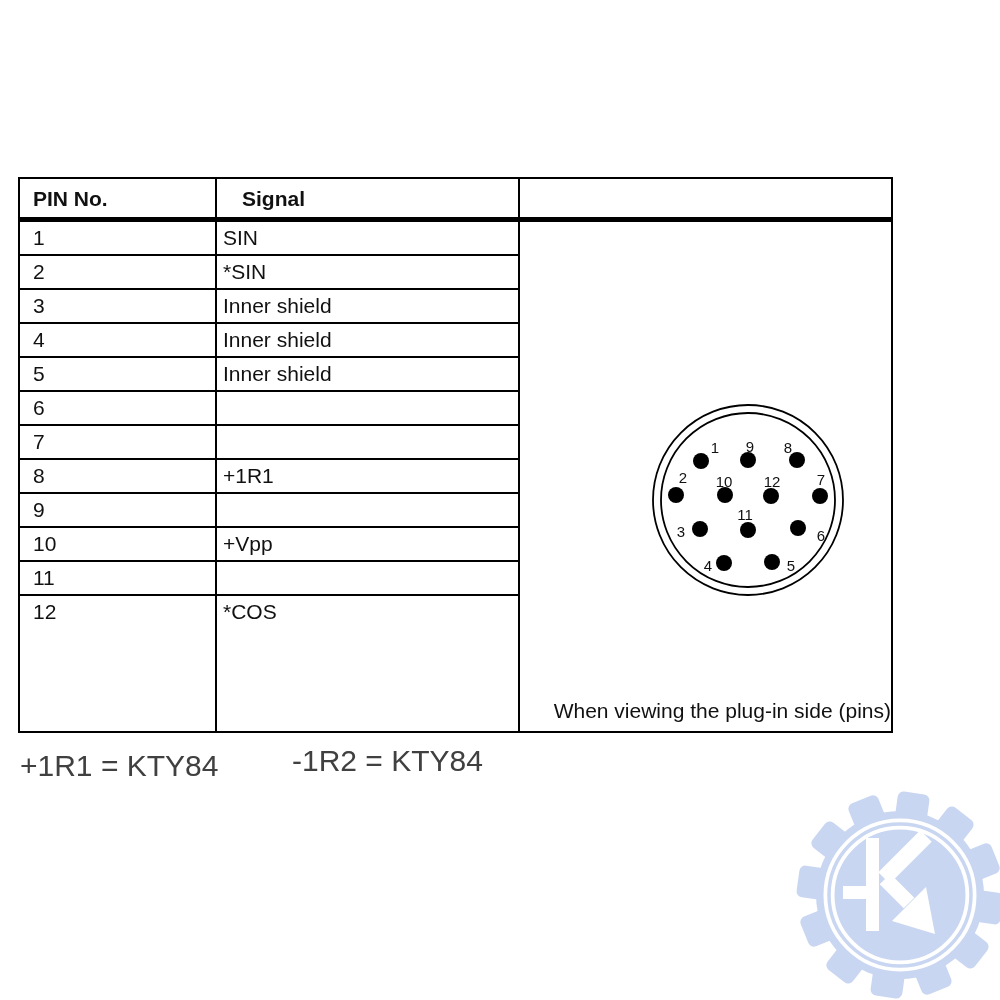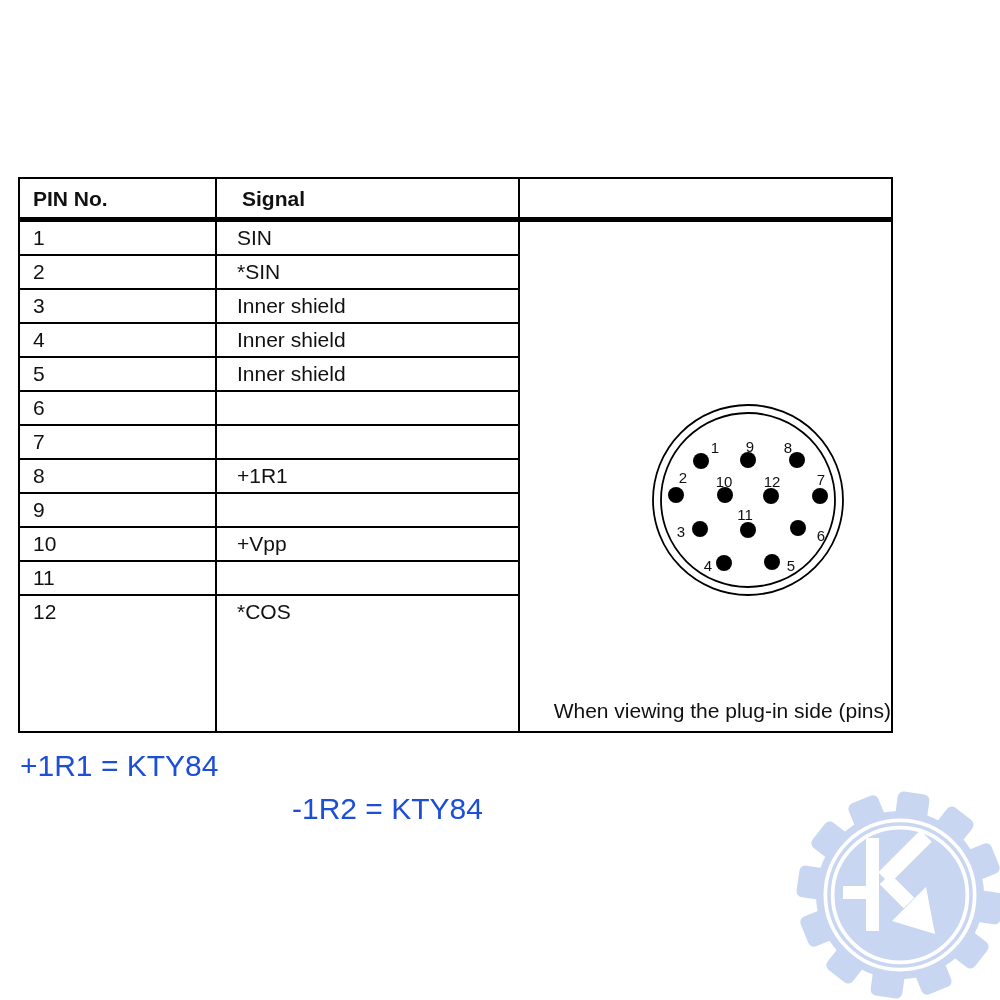--- a/index.html
+++ b/index.html
@@ -18,36 +18,36 @@
     border-bottom:5px solid #000;
   }
   .hcell{position:absolute;top:9px;font-weight:bold;font-size:21px;line-height:22px;white-space:nowrap;}
   .h-pin{left:13px;}
   .h-signal{left:205px;margin-left:17px;}
   .rows{position:absolute;left:0;top:43px;width:500px;}
   .trow{position:relative;height:34px;border-bottom:2px solid #000;box-sizing:border-box;display:flex;}
   .trow-last{height:135px;border-bottom:none;}
   .cell{padding-top:4px;font-size:21px;line-height:24px;white-space:nowrap;}
   .cell-pin{width:195px;padding-left:13px;box-sizing:border-box;}
-  .cell-signal{flex:1;padding-left:22px;}
+  .cell-signal{flex:1;padding-left:8px;}
   .vline{position:absolute;top:0;bottom:0;width:2px;background:#000;}
   .vline1{left:195px;}
   .vline2{left:498px;}
   
   .diagram-area{position:absolute;left:500px;right:0;top:43px;bottom:0;}
   .connector-svg{position:absolute;left:118px;top:168px;}
   .pin-label{font-family:"Liberation Sans","DejaVu Sans",sans-serif;font-size:15px;fill:#111;}
   .caption{
     position:absolute;left:0;right:0;bottom:9px;text-align:right;
     font-size:21px;line-height:23px;white-space:nowrap;
   }
   
-  .note{position:absolute;font-size:30px;line-height:34px;white-space:nowrap;color:#1d4ed8;}
+  .note{position:absolute;font-size:30px;line-height:34px;white-space:nowrap;color:#404040;}
   .note-1{left:20px;top:749px;}
-  .note-2{left:292px;top:744px;margin-top:48px;}
+  .note-2{left:292px;top:744px;}
   
   .watermark{position:absolute;left:795px;top:790px;}
 </style>
 </head>
 <body>
 
 <div class="page">
 
   <div class="pin-table">
     <div class="header-row">

